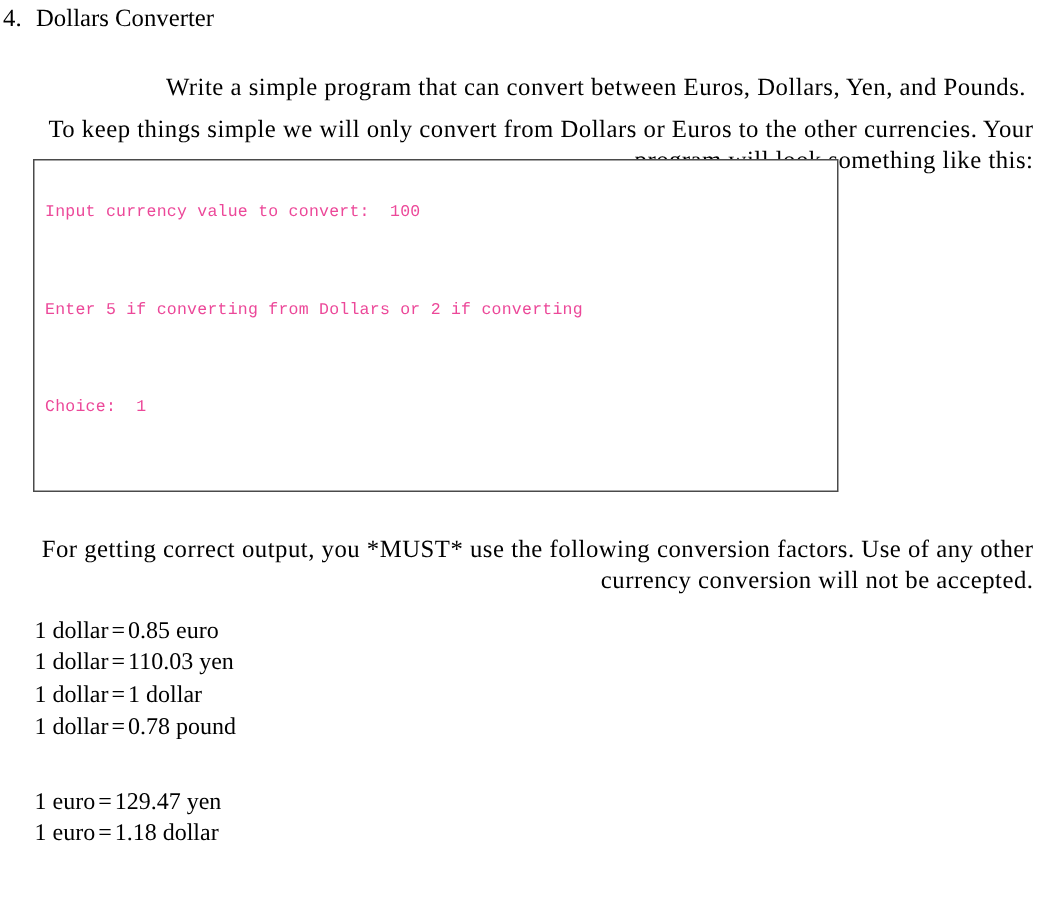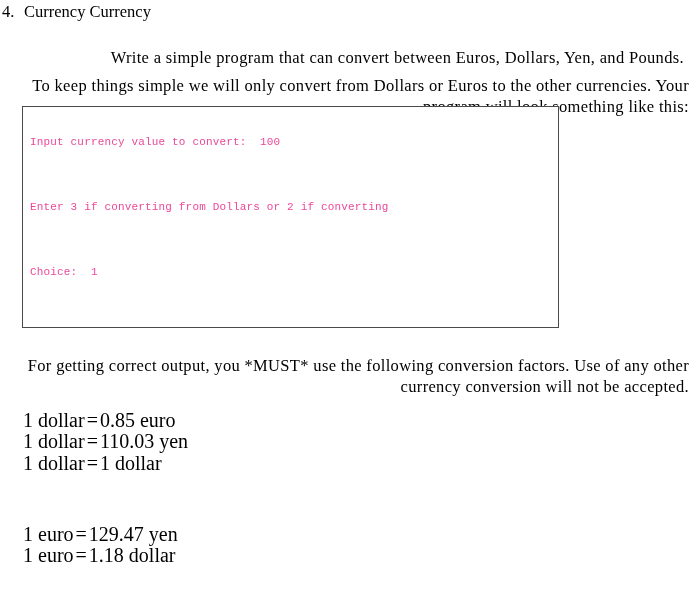--- a/index.html
+++ b/index.html
@@ -99,21 +99,21 @@
   .code-line {
     display: block;
     height: 21.7px;
     white-space: pre;
   }
 
   
   .conv-list {
     position: absolute;
     left: 23px;
-    font-size: 20px;
+    font-size: 16px;
     line-height: 21.3px;
     white-space: nowrap;
   }
   .conv-list-dollars { top: 410px; }
   .conv-list-euros   { top: 524px; }
   .conv-line {
     display: block;
     height: 21.3px;
     white-space: nowrap;
   }
@@ -123,30 +123,30 @@
     font-family: "Liberation Serif", "DejaVu Serif", serif;
   }
 </style>
 </head>
 <body>
 
 <div class="page">
 
   <div class="item-heading">
     <span class="item-number">4.</span>
-    <span class="item-title">Currency Currency</span>
+    <span class="item-title">Dollars Converter</span>
   </div>
 
   <p class="para para-intro">Write a simple program that can convert between Euros, Dollars, Yen, and Pounds.</p>
 
   <p class="para para-simple">To keep things simple we will only convert from Dollars or Euros to the other currencies. Your program will look something like this:</p>
 
   <div class="code-box">
     <pre class="code-lines">      <span class="code-line">Input currency value to convert:  100</span>
-      <span class="code-line">Enter 3 if converting from Dollars or 2 if converting</span>
+      <span class="code-line">Enter 5 if converting from Dollars or 2 if converting</span>
       <span class="code-line">Choice:  1</span>
       
       
       
       
       
       
     </pre>
   </div>
 
@@ -155,20 +155,23 @@
   <div class="conv-list conv-list-dollars">
     <span class="conv-line">
       <span>1 dollar</span><span class="eq">=</span><span>0.85 euro</span>
     </span>
     <span class="conv-line">
       <span>1 dollar</span><span class="eq">=</span><span>110.03 yen</span>
     </span>
     <span class="conv-line">
       <span>1 dollar</span><span class="eq">=</span><span>1 dollar</span>
     </span>
+    <span class="conv-line">
+      <span>1 dollar</span><span class="eq">=</span><span>0.78 pound</span>
+    </span>
   </div>
 
   <div class="conv-list conv-list-euros">
     <span class="conv-line">
       <span>1 euro</span><span class="eq">=</span><span>129.47 yen</span>
     </span>
     <span class="conv-line">
       <span>1 euro</span><span class="eq">=</span><span>1.18 dollar</span>
     </span>
   </div>

